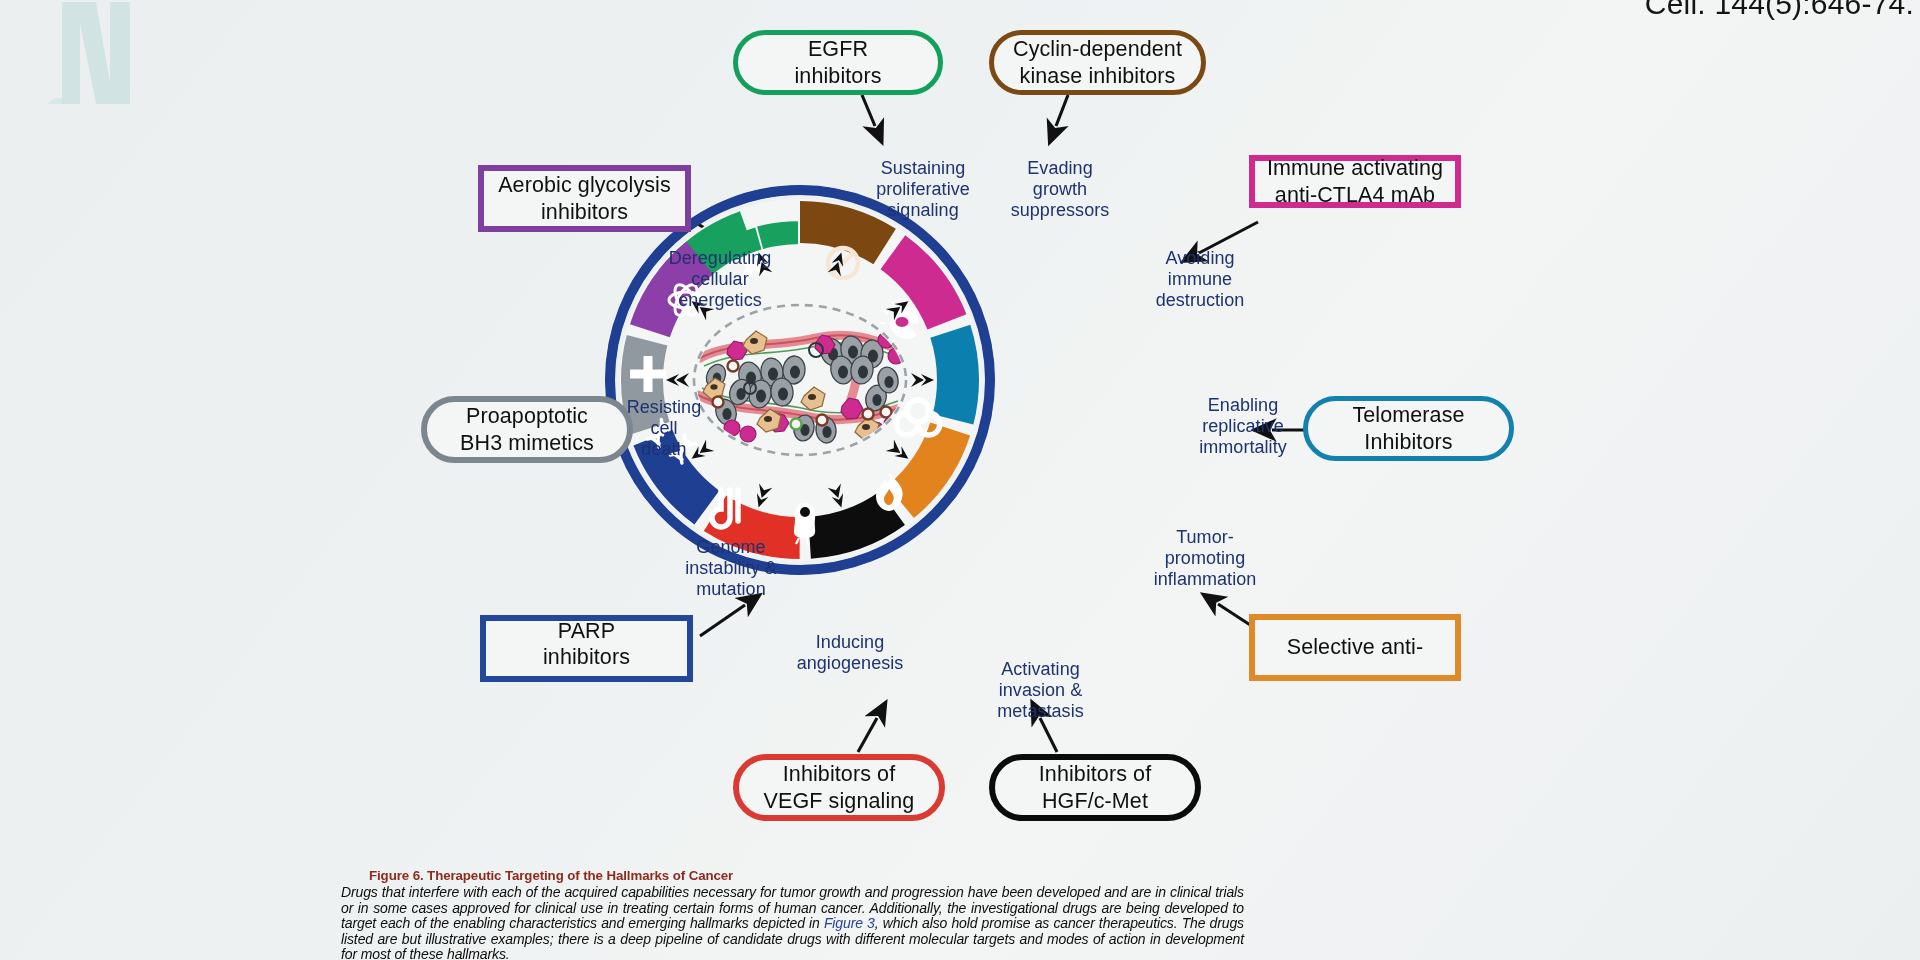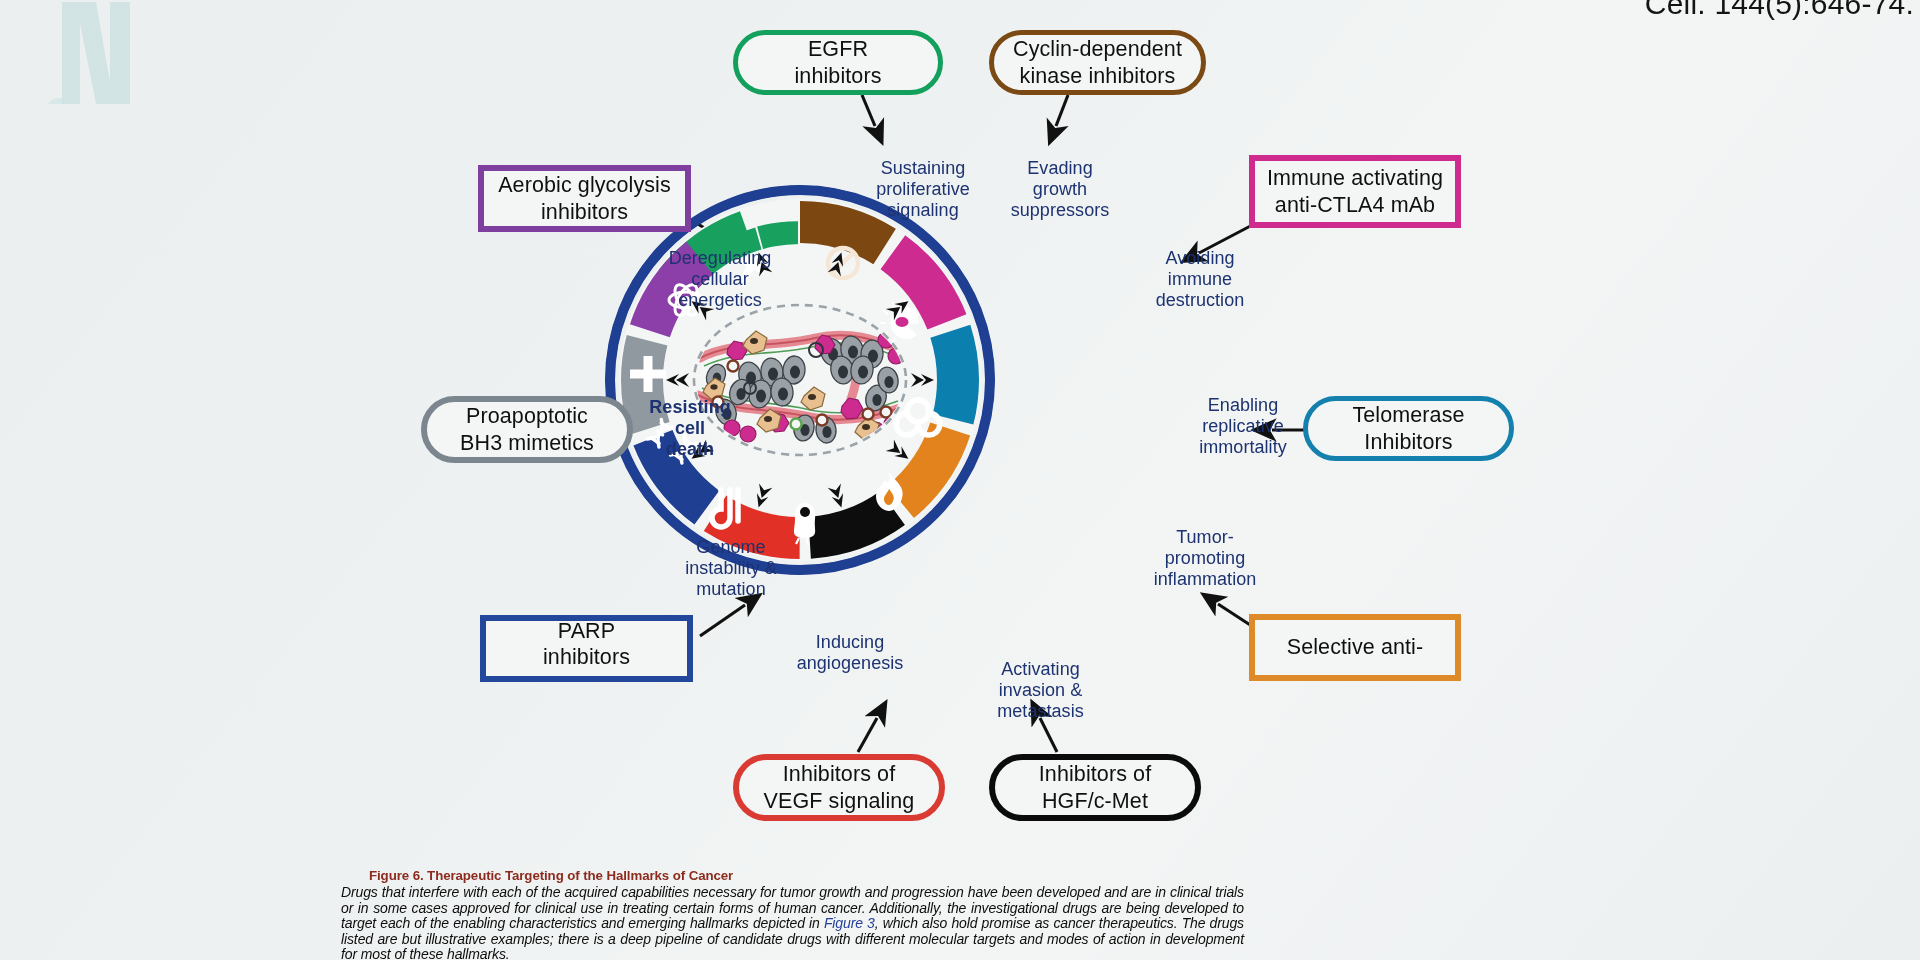--- a/index.html
+++ b/index.html
@@ -416,21 +416,21 @@
   </div>
   <div class="hallmark" style="left:760px; top:632px; width:180px;">
     <div>Inducing</div>
       <div>angiogenesis</div>
   </div>
   <div class="hallmark" style="left:636px; top:537px; width:190px;">
     <div>Genome</div>
       <div>instability &amp;</div>
       <div>mutation</div>
   </div>
-  <div class="hallmark" style="left:610px; top:397px; width:160px;font-weight:bold;">
+  <div class="hallmark" style="left:584px; top:397px; width:160px;">
     <div>Resisting</div>
       <div>cell</div>
       <div>death</div>
   </div>
   <div class="hallmark" style="left:625px; top:248px; width:190px;">
     <div>Deregulating</div>
       <div>cellular</div>
       <div>energetics</div>
   </div>
 
@@ -441,21 +441,21 @@
       </div>
   </div>
 
   <div class="drugbox pill" style="left:989px; top:30px; width:217px; height:65px; border:5px solid #7b4a14; border-radius:33px;">
     <div>
         <div>Cyclin-dependent</div>
         <div>kinase inhibitors</div>
       </div>
   </div>
 
-  <div class="drugbox rect" style="left:1249px; top:155px; width:212px; height:73px; border:6px solid #cf2b8e;">
+  <div class="drugbox rect" style="left:1249px; top:155px; width:212px; height:53px; border:6px solid #cf2b8e;">
     <div>
         <div>Immune activating</div>
         <div>anti-CTLA4 mAb</div>
       </div>
   </div>
 
   <div class="drugbox pill" style="left:1303px; top:396px; width:211px; height:65px; border:5px solid #1480ad; border-radius:33px;">
     <div>
         <div>Telomerase</div>
         <div>Inhibitors</div>

